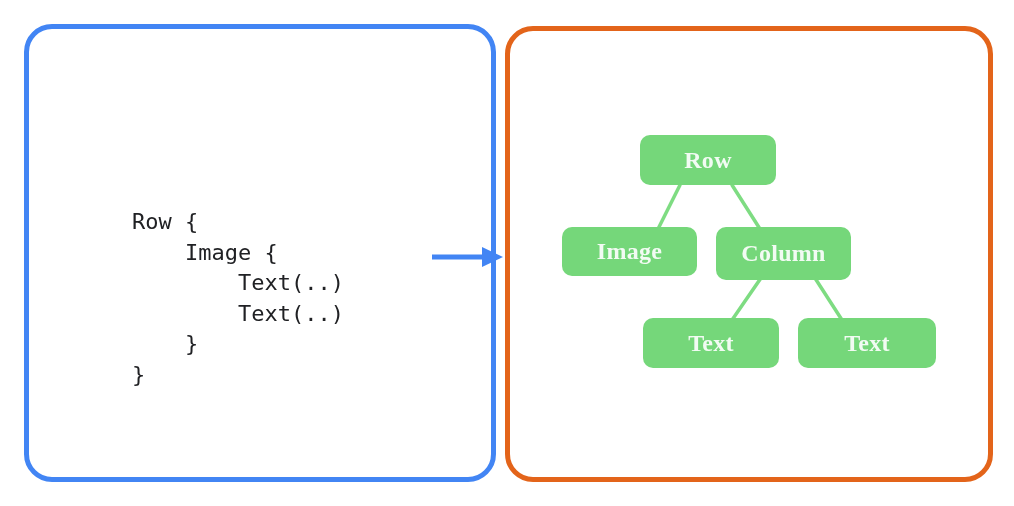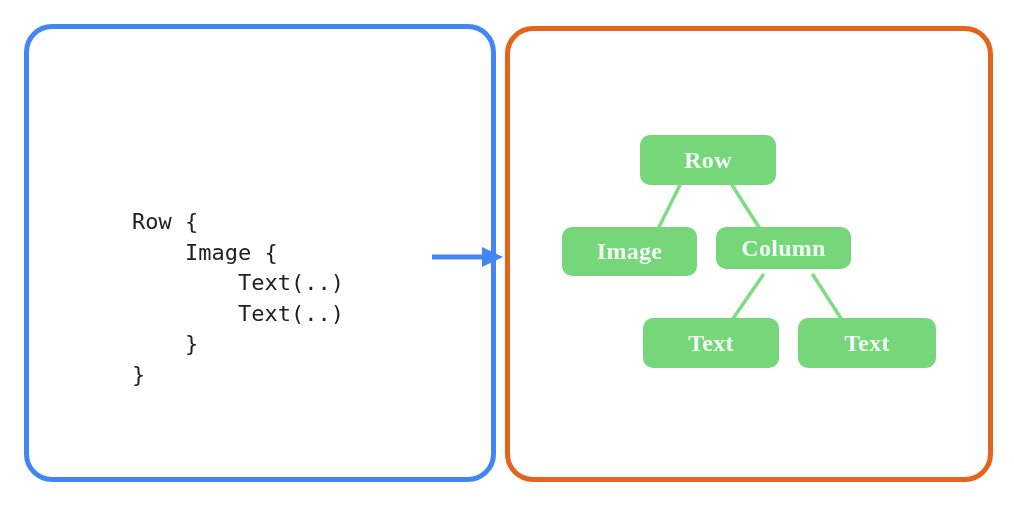--- a/index.html
+++ b/index.html
@@ -77,21 +77,21 @@
     align-items: center;
     justify-content: center;
     font-family: Liberation Serif, serif;
     font-size: 24px;
     font-weight: bold;
     letter-spacing: 0.3px;
     color: var(--node-text);
   }
   .node-row    { left: 640px; top: 135px; width: 136px; height: 50px; }
   .node-image  { left: 562px; top: 227px; width: 135px; height: 49px; }
-  .node-column { left: 716px; top: 227px; width: 135px; height: 42px; }
+  .node-column { left: 716px; top: 227px; width: 135px; height: 53px; }
   .node-text-left  { left: 643px; top: 318px; width: 136px; height: 50px; }
   .node-text-right { left: 798px; top: 318px; width: 138px; height: 50px; }
 </style>
 </head>
 <body>
 
 <div class="canvas">
 
   <div class="code-panel">
     <div class="code-block">

